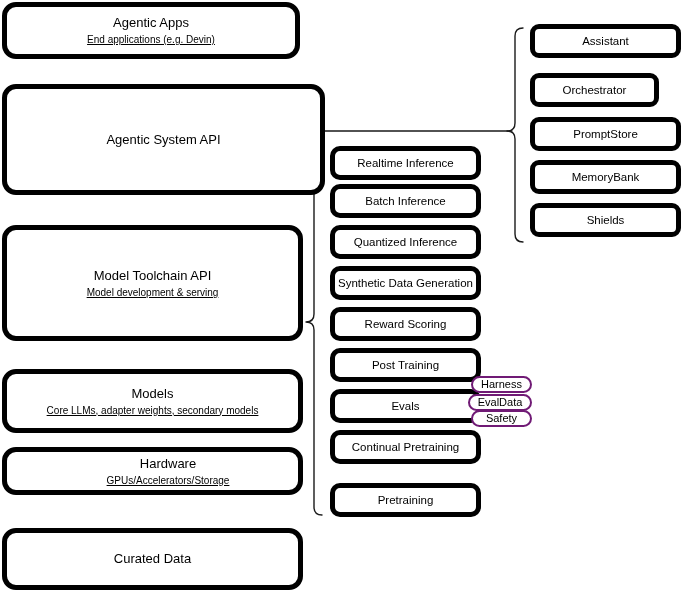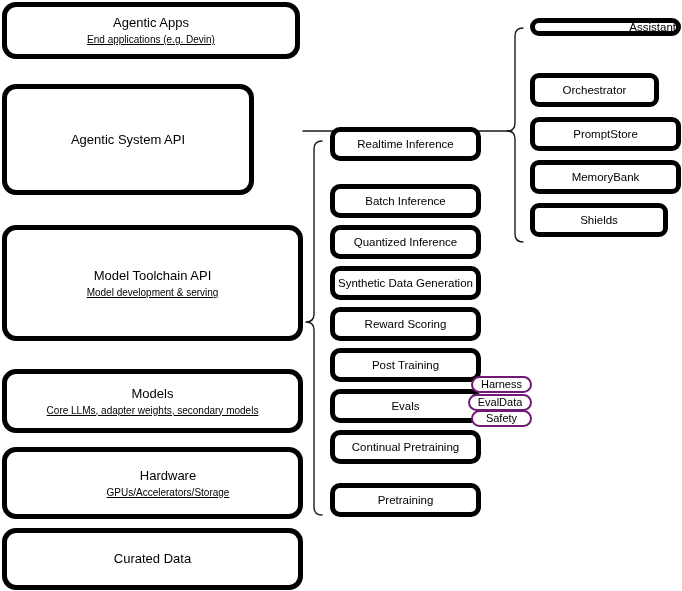--- a/index.html
+++ b/index.html
@@ -42,44 +42,44 @@
 
       <path d="M322 141 q-8 0 -8 8 L314 314 q0 8 -8 8 q8 0 8 8 L314 507 q0 8 8 8"></path>
     </g>
   </svg>
 
   <div class="node layer" style="left:2px;top:2px;width:298px;height:57px;">
     <span class="title">Agentic Apps</span>
     <span class="sub">End applications (e.g. Devin)</span>
   </div>
 
-  <div class="node layer" style="left:2px;top:84px;width:252px;height:111px;gap:45px;">
+  <div class="node layer" style="left:2px;top:84px;width:323px;height:111px;gap:45px;">
     <span class="title">Agentic System API</span>
   </div>
 
   <div class="node layer" style="left:2px;top:225px;width:301px;height:116px;">
     <span class="title">Model Toolchain API</span>
     <span class="sub">Model development &amp; serving</span>
   </div>
 
   <div class="node layer" style="left:2px;top:369px;width:301px;height:64px;">
     <span class="title">Models</span>
     <span class="sub">Core LLMs, adapter weights, secondary models</span>
   </div>
 
-  <div class="node layer" style="left:2px;top:447px;width:301px;height:72px;padding-left:31px;">
+  <div class="node layer" style="left:2px;top:447px;width:301px;height:48px;padding-left:31px;">
     <span class="title">Hardware</span>
     <span class="sub">GPUs/Accelerators/Storage</span>
   </div>
 
   <div class="node layer" style="left:2px;top:528px;width:301px;height:62px;">
     <span class="title">Curated Data</span>
   </div>
 
-  <div class="node pillbox" style="left:330px;top:127px;width:151px;height:34px;">
+  <div class="node pillbox" style="left:330px;top:146px;width:151px;height:34px;">
     <span class="title">Realtime Inference</span>
   </div>
   <div class="node pillbox" style="left:330px;top:184px;width:151px;height:34px;">
     <span class="title">Batch Inference</span>
   </div>
   <div class="node pillbox" style="left:330px;top:225px;width:151px;height:34px;">
     <span class="title">Quantized Inference</span>
   </div>
   <div class="node pillbox" style="left:330px;top:266px;width:151px;height:34px;">
     <span class="title">Synthetic Data Generation</span>
@@ -103,29 +103,29 @@
   <div class="tag" style="left:471px;top:376px;width:61px;height:17px;">
     <span>Harness</span>
   </div>
   <div class="tag" style="left:468px;top:394px;width:64px;height:17px;">
     <span>EvalData</span>
   </div>
   <div class="tag" style="left:471px;top:410px;width:61px;height:17px;">
     <span>Safety</span>
   </div>
 
-  <div class="node sidebox" style="left:530px;top:18px;width:151px;height:18px;align-items:flex-end;">
+  <div class="node sidebox" style="left:530px;top:24px;width:151px;height:34px;">
     <span class="title">Assistant</span>
   </div>
   <div class="node sidebox" style="left:530px;top:73px;width:129px;height:34px;">
     <span class="title">Orchestrator</span>
   </div>
   <div class="node sidebox" style="left:530px;top:117px;width:151px;height:34px;">
     <span class="title">PromptStore</span>
   </div>
   <div class="node sidebox" style="left:530px;top:160px;width:151px;height:34px;">
     <span class="title">MemoryBank</span>
   </div>
-  <div class="node sidebox" style="left:530px;top:203px;width:138px;height:34px;">
+  <div class="node sidebox" style="left:530px;top:203px;width:151px;height:34px;">
     <span class="title">Shields</span>
   </div>
 
 </div>
 
 </body></html>

